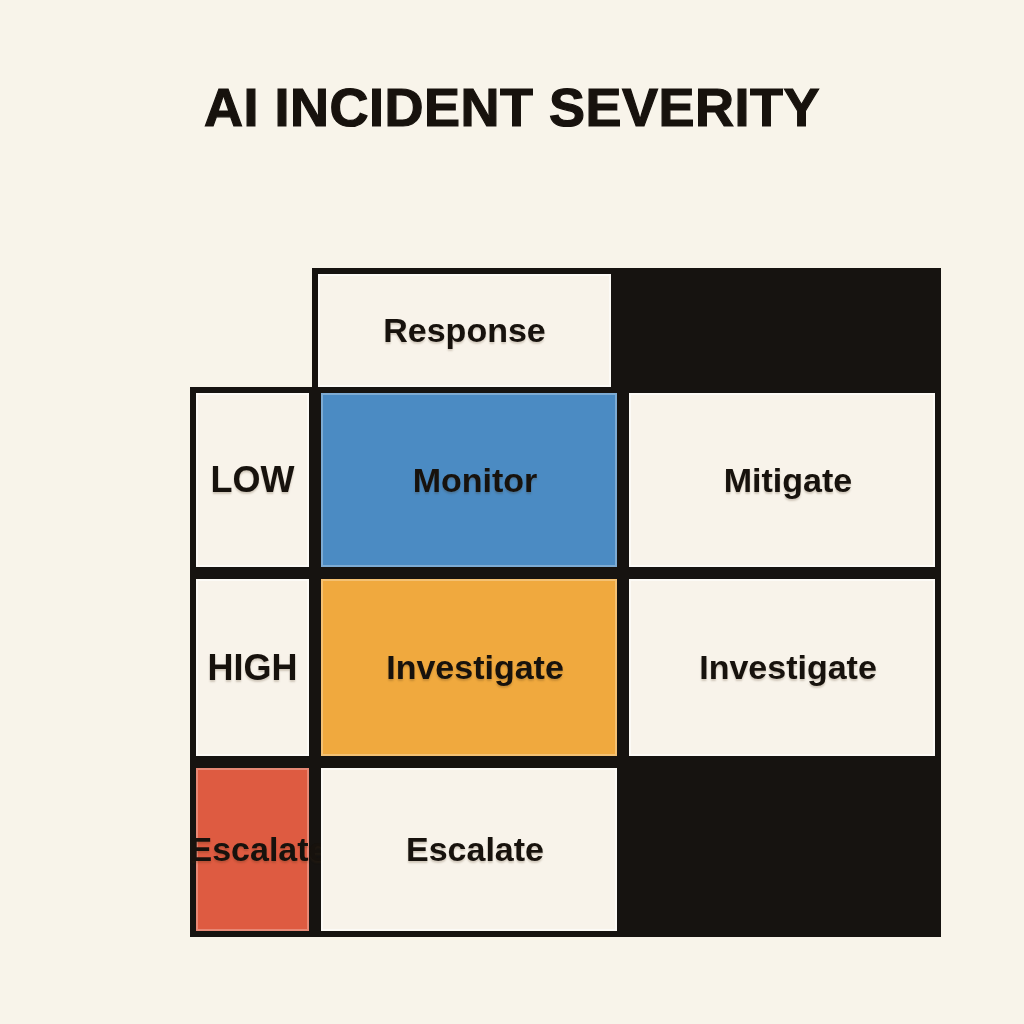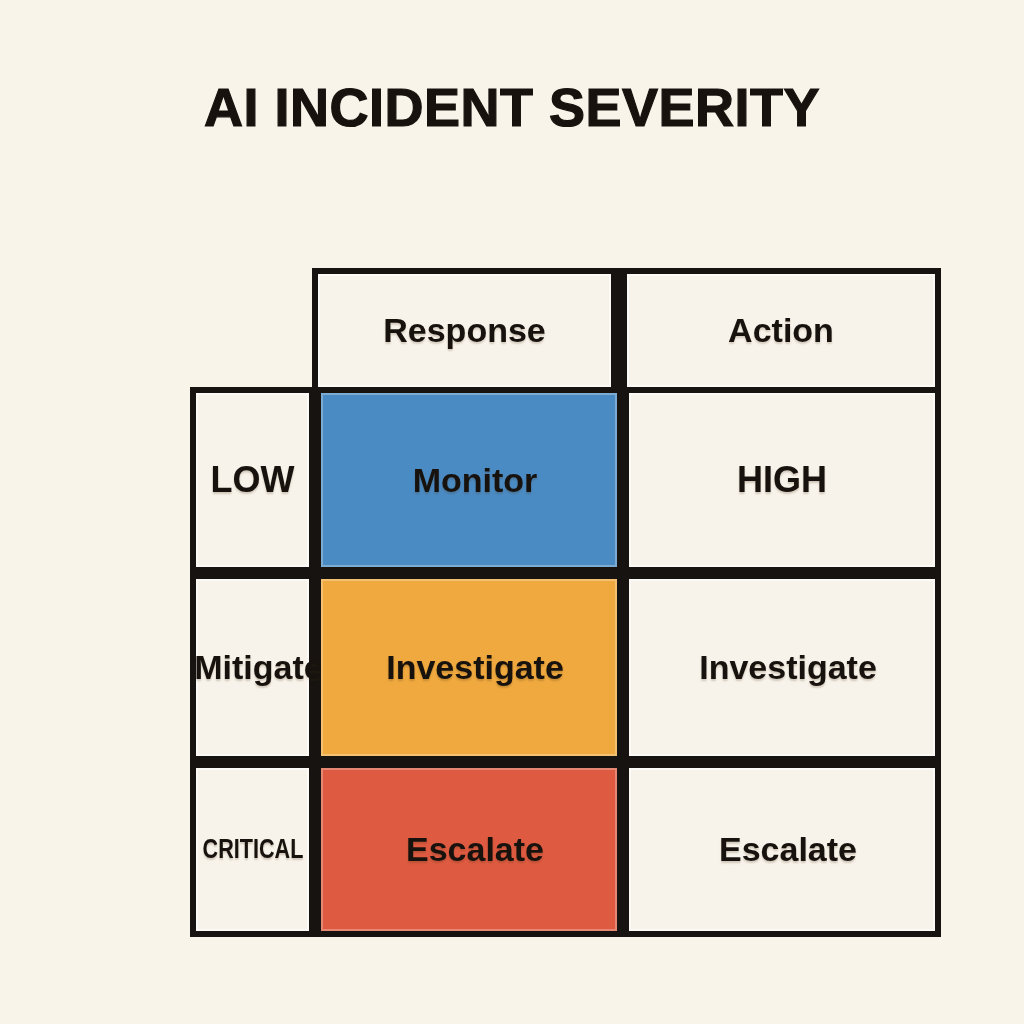--- a/index.html
+++ b/index.html
@@ -82,33 +82,29 @@
 </style>
 </head>
 <body>
 
 <div class="page">
 
   <h1 class="title"><span>AI INCIDENT SEVERITY</span><br></h1>
 
   <div class="header-row">
     <div class="hcell">Response</div>
-    <div class="hcell">Action</div>
   </div>
 
   <div class="matrix-body">
 
     <div class="cell label-cell">LOW</div>
     <div class="cell value-cell colored" style="background-color: rgb(75, 139, 195);">Monitor</div>
+    <div class="cell value-cell">Mitigate</div>
+
     <div class="cell label-cell">HIGH</div>
-
-    <div class="cell value-cell">Mitigate</div>
     <div class="cell value-cell colored" style="background-color: rgb(240, 169, 62);">Investigate</div>
     <div class="cell value-cell">Investigate</div>
 
-    <div class="cell label-cell">
-      <span class="condensed">CRITICAL</span>
-    </div>
     <div class="cell value-cell colored" style="background-color: rgb(222, 91, 65);">Escalate</div>
     <div class="cell value-cell">Escalate</div>
 
   </div>
 </div>
 
 </body></html>

